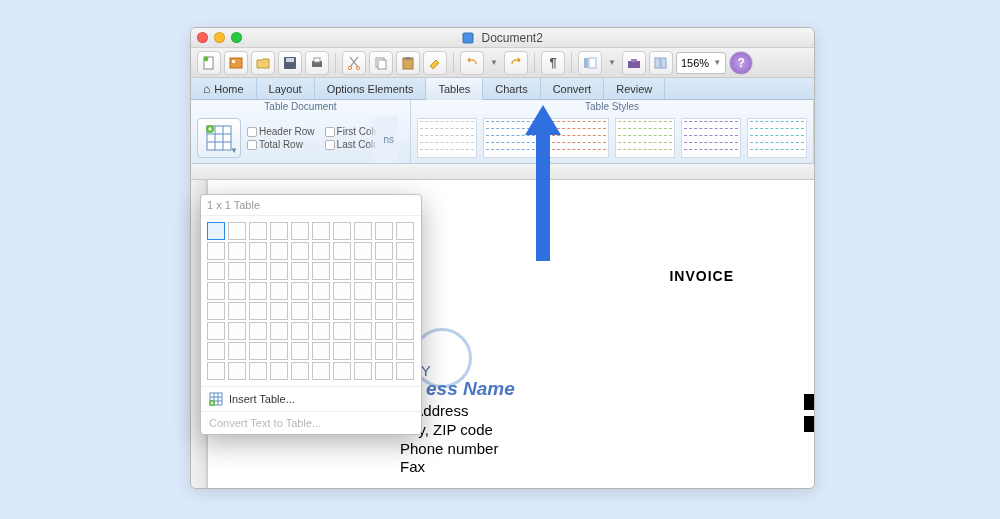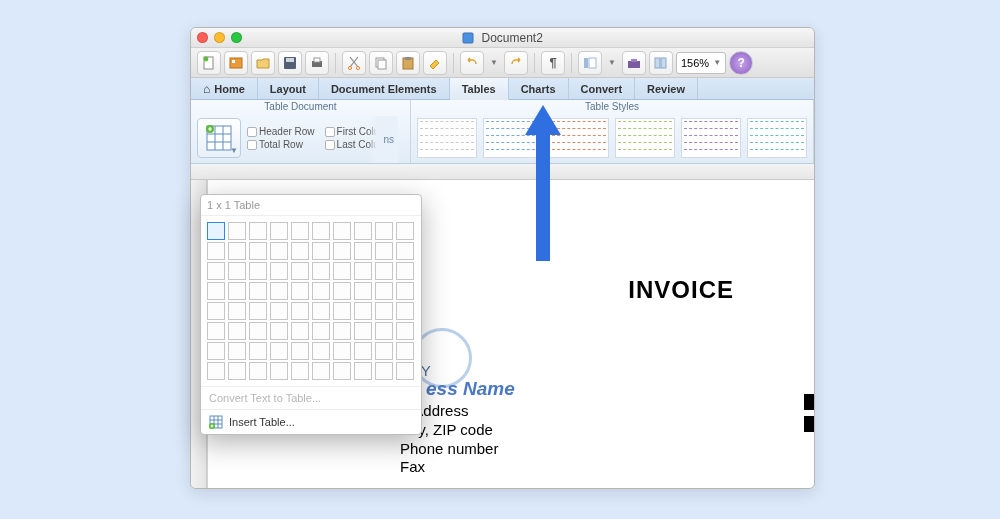--- a/index.html
+++ b/index.html
@@ -47,21 +47,21 @@
   .tb-btn { width:24px; height:24px; border:1px solid #ccc; border-radius:4px; background:linear-gradient(#fff,#efefef); display:flex; align-items:center; justify-content:center; }
   .tb-sep { width:1px; height:20px; background:#ccc; margin:0 3px; }
   .zoom { height:22px; border:1px solid #bfbfbf; border-radius:3px; background:#fff; display:flex; align-items:center; padding:0 4px; font-size:11px; gap:4px; }
 
   .ribbon-tabs {
     height:22px;
     background:linear-gradient(#dbe9f8,#cddff2);
     border-bottom:1px solid #a9c1db;
     display:flex;
   }
-  .rt { padding:0 12px; display:flex; align-items:center; font-size:11px; font-weight:bold; color:#333; border-right:1px solid #b5cde6; }
+  .rt { padding:0 12px; display:flex; align-items:center; font-size:11px; font-weight:normal; color:#333; border-right:1px solid #b5cde6; }
   .rt.home::before { content:"⌂"; margin-right:4px; font-size:12px; }
   .rt.active { background:linear-gradient(#f0f6fc,#dfeaf6); border-bottom:1px solid #dfeaf6; margin-bottom:-1px; }
 
   .ribbon-body {
     height:64px;
     background:linear-gradient(#f6faff,#e1ecf7);
     border-bottom:1px solid #b9cee3;
     display:flex;
   }
   .rgroup { border-right:1px solid #c7d7e8; display:flex; flex-direction:column; }
@@ -76,21 +76,21 @@
   .chk { width:10px; height:10px; border:1px solid #b3b3b3; border-radius:2px; background:#fff; display:inline-block; }
 
   .styles { flex:1; }
   .style-swatch { width:60px; height:40px; background:#fff; border:1px solid #d2dbe5; display:grid; grid-template-rows:repeat(5,1fr); padding:2px; gap:1px; }
   .style-swatch div { border-top:1px dashed transparent; }
 
   .ruler { height:16px; background:linear-gradient(#f3f3f3,#e7e7e7); border-bottom:1px solid #cacaca; }
 
   .doc-area { position:absolute; left:16px; right:0; top:152px; bottom:0; background:#fff; border-left:1px solid #d3d3d3; }
   .vscroll { position:absolute; left:0; top:152px; bottom:0; width:16px; background:linear-gradient(90deg,#f2f2f2,#e4e4e4); border-right:1px solid #ccc; }
-  .invoice-title { position:absolute; right:80px; top:96px; font-size:24px; font-weight:bold; letter-spacing:1px }
+  .invoice-title { position:absolute; right:80px; top:88px; font-size:14px; font-weight:bold; letter-spacing:1px }
   .logo { width:60px; height:60px; border:3px solid #7fa8d9; border-radius:50%; position:absolute; left:204px; top:148px; opacity:.55 }
   .company { font-size:15px; letter-spacing:2px; color:#4c6d95; position:absolute; left:200px; top:182px;text-align:center; }
   .bizname { font-style:italic; font-weight:bold; color:#4b78c3; font-size:19px; position:absolute; left:218px; top:198px; }
   .addr { position:absolute; left:192px; top:222px; font-size:15px; line-height:1.25; color:#000 }
   .rightboxes { position:absolute; right:0; top:214px; display:flex; flex-direction:column; gap:6px }
   .rightboxes div { width:10px; height:16px; background:#000 }
 
   
   .popover {
     position:absolute;
@@ -246,21 +246,21 @@
   </div>
 
   <div class="ribbon-tabs">
     <div class="rt home">
         <span>Home</span>
       </div>
     <div class="rt">
         <span>Layout</span>
       </div>
     <div class="rt">
-        <span>Document Elements</span>
+        <span>Options Elements</span>
       </div>
     <div class="rt active">
         <span>Tables</span>
       </div>
     <div class="rt">
         <span>Charts</span>
       </div>
     <div class="rt">
         <span>Convert</span>
       </div>
@@ -450,30 +450,30 @@
       <div class="cell"></div>
       <div class="cell"></div>
       <div class="cell"></div>
       <div class="cell"></div>
       <div class="cell"></div>
       <div class="cell"></div>
       <div class="cell"></div>
       <div class="cell"></div>
       <div class="cell"></div>
     </div>
-  <div class="pop-item disabled">
-    <span>Convert Text to Table...</span>
-  </div>
   <div class="pop-item">
     <svg width="14" height="14">
         <rect x="1" y="1" width="12" height="12" fill="#fff" stroke="#5e8cc2"></rect>
         <path d="M1 5h12M1 9h12M5 1v12M9 1v12" stroke="#5e8cc2"></path>
         <circle cx="3" cy="11" r="3" fill="#5fbb3a"></circle>
         <path d="M3 9.5v3M1.5 11h3" stroke="#fff"></path>
       </svg>
     <span>Insert Table...</span>
   </div>
+  <div class="pop-item disabled">
+    <span>Convert Text to Table...</span>
+  </div>
 </div>
 
 <svg class="arrow" viewBox="0 0 40 160">
   <path d="M20 160 L20 30" stroke="#2f6fe0" stroke-width="14"></path>
   <path d="M2 34 L20 4 L38 34 Z" fill="#2f6fe0"></path>
 </svg>
 
 </body></html>

